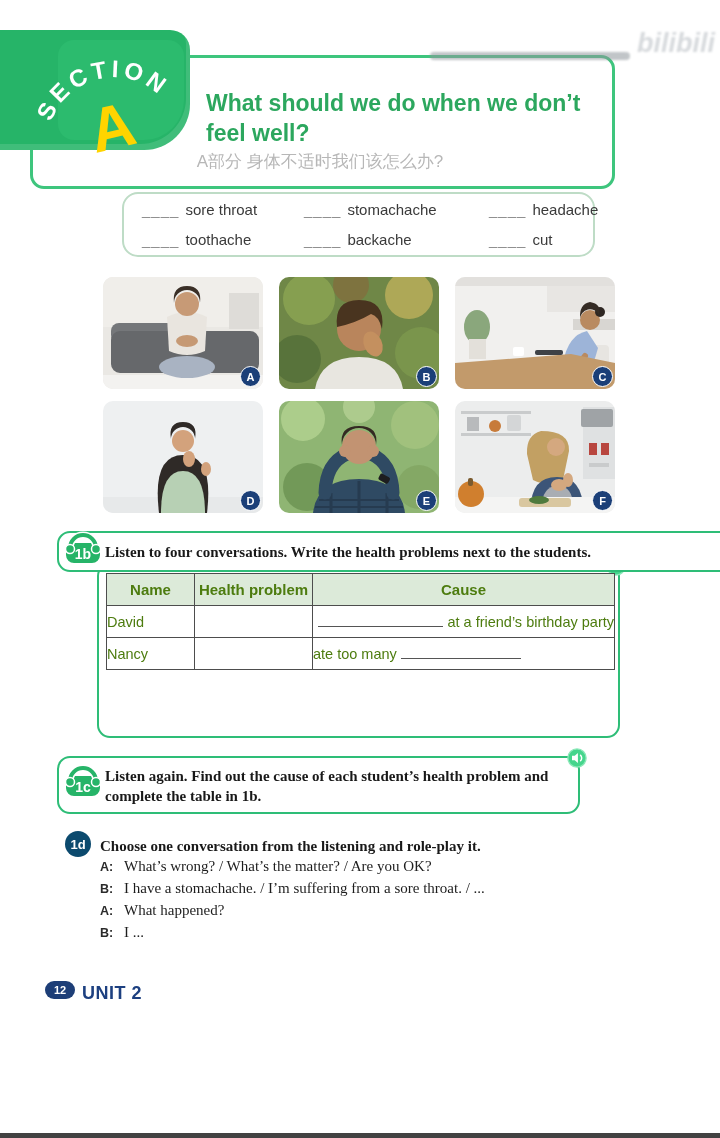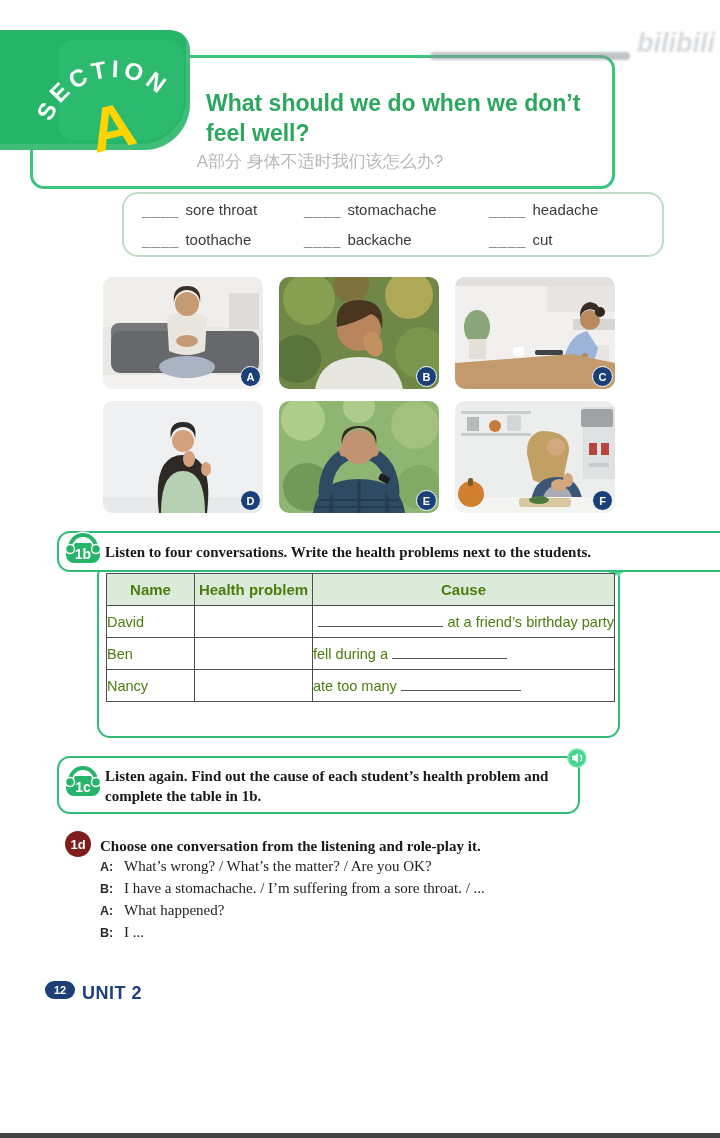--- a/index.html
+++ b/index.html
@@ -13,21 +13,21 @@
   .arch-svg{left:22px;top:26px;width:160px;height:132px;z-index:3;transform:rotate(-13deg);}
   .page-title{left:206px;top:88px;width:390px;font-size:23px;line-height:30px;font-weight:bold;color:#2ca75e;z-index:3;}
   .page-subtitle{left:150px;top:150px;width:340px;text-align:center;font-size:17px;color:#b7b7b7;z-index:3;}
 
   
   .watermark{left:420px;top:28px;width:295px;height:38px;z-index:5;pointer-events:none;}
   .wm-smear{position:absolute;left:10px;top:24px;width:200px;height:8px;background:#8f969c;opacity:.55;border-radius:4px;filter:blur(1px);}
   .wm-text{position:absolute;right:0;top:0;font-size:27px;font-weight:bold;color:#aeb4ba;opacity:.5;filter:blur(1.3px);font-style:italic;}
 
   
-  .word-bank{left:122px;top:192px;width:542px;height:65px;border:2px solid #bedcc6;border-radius:16px;background:#fff;
+  .word-bank{left:122px;top:192px;width:473px;height:65px;border:2px solid #bedcc6;border-radius:16px;background:#fff;
     display:grid;grid-template-columns:162px 185px auto;grid-template-rows:1fr 1fr;align-items:center;padding:0 0 0 18px;box-sizing:border-box;}
   .wb-item{font-size:15px;color:#3a3a3a;white-space:nowrap;}
   .wb-blank{color:#8a8a8a;letter-spacing:1px;margin-right:6px;}
 
   
   .photo-grid{left:103px;top:277px;width:512px;display:grid;grid-template-columns:160px 160px 160px;gap:12px 16px;z-index:1;}
   .photo{position:relative;width:160px;height:112px;border-radius:10px;overflow:visible;}
   .photo svg{width:160px;height:112px;border-radius:10px;display:block;}
   .letter-badge{position:absolute;right:2px;bottom:2px;width:19px;height:19px;border-radius:50%;background:#1b3f78;border:1.5px solid #fff;
     color:#fff;font-size:11px;font-weight:bold;display:flex;align-items:center;justify-content:center;box-sizing:content-box;}
@@ -36,21 +36,21 @@
   .act-box{border:2.5px solid #2ebd77;border-radius:13px;background:#fff;box-sizing:border-box;}
   .box-1b{left:57px;top:531px;width:684px;height:41px;z-index:3;}
   .box-1b .instr{position:absolute;left:46px;top:9px;width:520px;}
   .table-wrap{left:97px;top:563px;width:523px;height:175px;z-index:2;}
   .box-1c{left:57px;top:756px;width:523px;height:58px;z-index:2;}
   .box-1c .instr{position:absolute;left:46px;top:8px;width:462px;}
   .instr{font-family:"Liberation Serif",serif;font-weight:bold;font-size:15px;color:#191919;line-height:20px;}
 
   
   .hp-badge{position:absolute;width:44px;height:42px;}
-  .round-badge{position:absolute;left:65px;top:831px;width:26px;height:26px;border-radius:50%;background:#7f1d1d;color:#fff;
+  .round-badge{position:absolute;left:65px;top:831px;width:26px;height:26px;border-radius:50%;background:#0c4a6e;color:#fff;
     font-size:13px;font-weight:bold;display:flex;align-items:center;justify-content:center;z-index:2;}
   .audio-btn{position:absolute;width:20px;height:20px;}
 
   
   table.data{position:absolute;left:7px;top:8px;width:508px;border-collapse:collapse;table-layout:fixed;}
   table.data th,table.data td{border:1px solid #4d4d4d;font-size:14.5px;color:#4d7c0f;height:31px;padding:0;}
   table.data th{background:#dcead9;font-weight:bold;font-size:15px;text-align:center;}
   td.name-cell{padding-left:12px;text-align:left;}
   td.problem-cell{}
   td.cause-cell{padding-left:12px;text-align:left;}
@@ -263,25 +263,20 @@
       <th>Name</th>
       <th>Health problem</th>
       <th>Cause</th>
     </tr>
     <tr>
       <td class="name-cell">David</td>
       <td class="problem-cell"></td>
       <td class="cause-cell cause-right"><span></span><span class="blankline w125"></span><span>at a friend’s birthday party</span></td>
     </tr>
     <tr>
-      <td class="name-cell">Ben</td>
-      <td class="problem-cell"></td>
-      <td class="cause-cell"><span>fell during a</span><span class="blankline w115"></span><span></span></td>
-    </tr>
-    <tr>
       <td class="name-cell">Nancy</td>
       <td class="problem-cell"></td>
       <td class="cause-cell"><span>ate too many</span><span class="blankline w120"></span><span></span></td>
     </tr>
   </tbody>
     </table>
 </div>
 
 <div class="abs act-box box-1c">
   <svg class="hp-badge" style="left:2px;top:2px;" viewBox="0 0 44 42">

